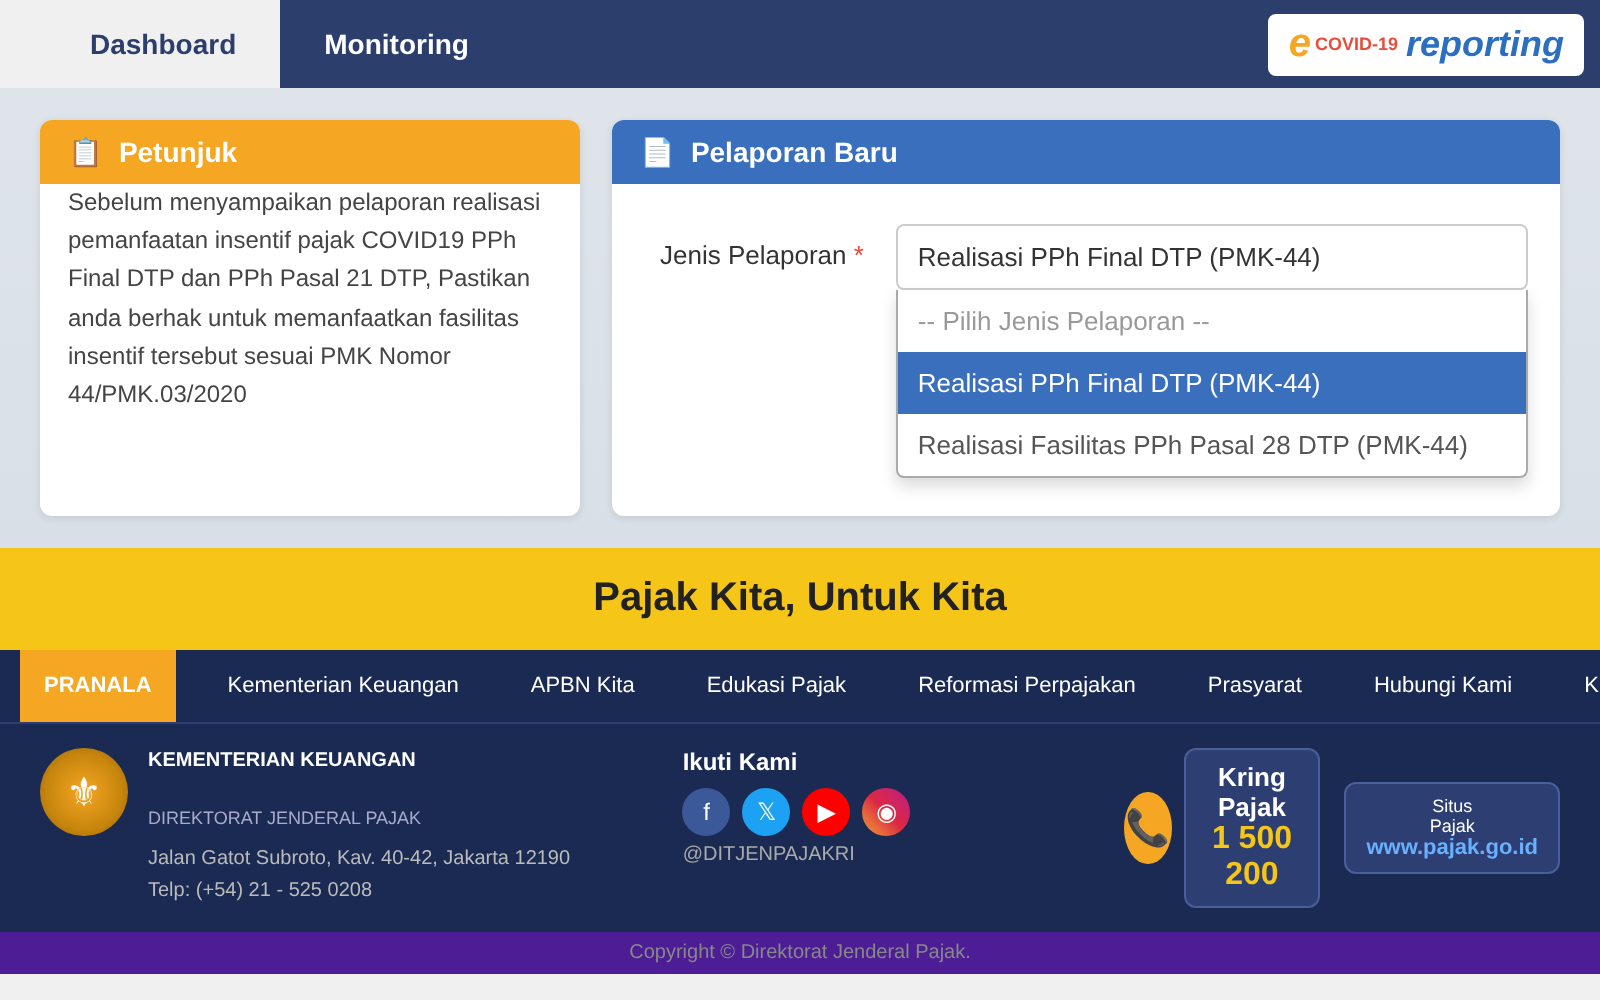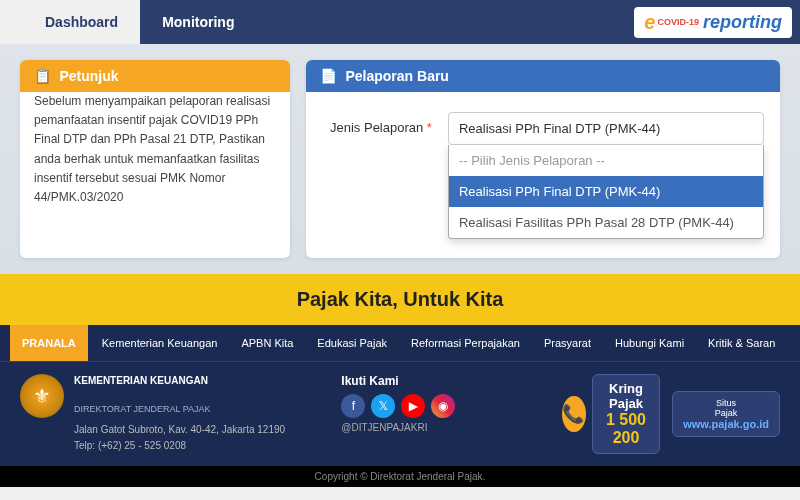--- a/index.html
+++ b/index.html
@@ -194,21 +194,21 @@
       font-weight: bold;
       color: #222;
     }
 
     
     .footer-nav {
       background: #1a2a52;
       display: flex;
       align-items: center;
       padding: 0 10px;
-      gap: 4px;
+      gap: 16px;
       height: 36px;
       overflow: hidden;
     }
     .footer-nav-item {
       color: #fff;
       font-size: 11px;
       padding: 0 10px;
       cursor: pointer;
       height: 100%;
       display: flex;
@@ -324,21 +324,21 @@
       border: 1px solid #4a5f9a;
       border-radius: 6px;
       padding: 6px 10px;
       text-align: center;
       color: #fff;
     }
     .situs-label { font-size: 9px; }
     .situs-url { font-size: 11px; font-weight: bold; color: #6ab0ff; }
 
     .footer-copyright {
-      background: #000000;
+      background: #4c1d95;
       text-align: center;
       color: #888;
       font-size: 10px;
       padding: 5px;
     }
   </style>
 </head>
 <body>
 
 <div class="header">
@@ -414,21 +414,21 @@
 
   <div class="footer-logo-section">
     <div class="footer-emblem">⚜</div>
     <div>
       <div class="footer-org-text">
         <div class="footer-org-name">KEMENTERIAN KEUANGAN</div>
         <div class="footer-org-sub">DIREKTORAT JENDERAL PAJAK</div>
       </div>
       <div class="footer-address">
         <div>Jalan Gatot Subroto, Kav. 40-42, Jakarta 12190</div>
-        <div>Telp: (+62) 25 - 525 0208</div>
+        <div>Telp: (+54) 21 - 525 0208</div>
       </div>
     </div>
   </div>
 
   <div class="footer-social-section">
     <div class="footer-social-title">Ikuti Kami</div>
     <div class="social-icons">
       <div class="social-icon si-fb">f</div>
       <div class="social-icon si-tw">𝕏</div>
       <div class="social-icon si-yt">▶</div>

